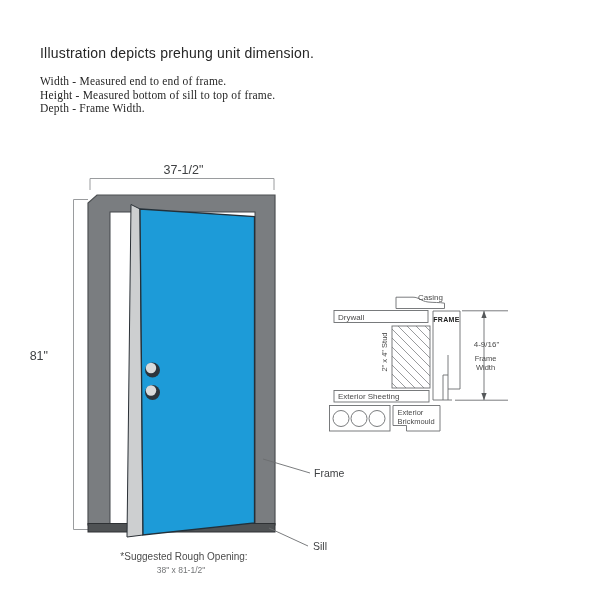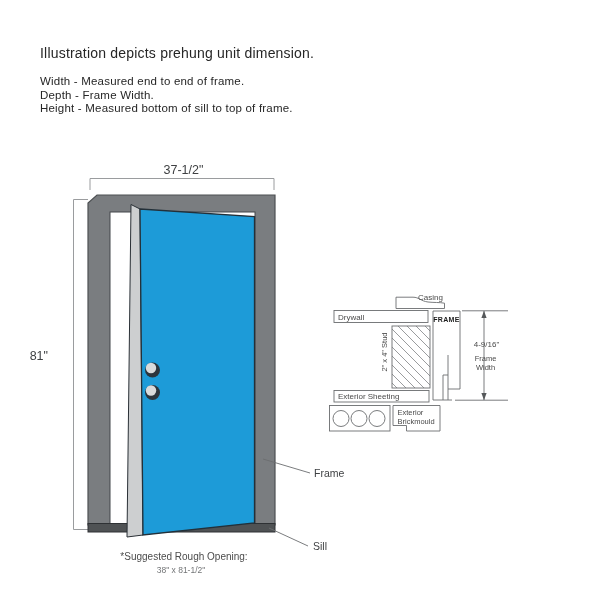--- a/index.html
+++ b/index.html
@@ -1,19 +1,19 @@
 <!DOCTYPE html>
 <html><head>
 <meta charset="utf-8">
 <style>
   html,body{margin:0;padding:0;background:#ffffff;}
   body{font-family:"Liberation Sans", sans-serif;}
   .canvas{position:relative;width:600px;height:600px;background:#ffffff;overflow:hidden;}
   .note-block{position:absolute;left:40px;top:45px;font-size:14px;color:#262626;letter-spacing:.2px;}
-  .defs-block{position:absolute;left:40px;top:75px;font-size:11.5px;color:#262626;letter-spacing:.2px;line-height:13.6px;}
+  .defs-block{position:absolute;left:40px;top:75px;font-size:11.5px;color:#262626;letter-spacing:.2px;line-height:13.6px;font-family:Liberation Serif, serif;}
   svg{position:absolute;left:0;top:0;}
   svg text{font-family:"Liberation Sans", sans-serif;}
   .dim-text{font-size:12.5px;fill:#3f4143;}
   .door-label{font-size:10.5px;fill:#3f4143;}
   .rough1{font-size:10px;fill:#4c4c4c;}
   .rough2{font-size:8.5px;fill:#737577;}
   .xs-label{font-size:8px;fill:#4a4a4a;}
   .xs-label-sm{font-size:7.5px;fill:#4a4a4a;}
   .xs-frame{font-size:7px;font-weight:bold;fill:#1c1c1c;letter-spacing:.3px;}
   .xs-stroke{stroke:#6b6d6f;stroke-width:0.9;fill:none;}
@@ -22,22 +22,22 @@
   .bracket{stroke:#9a9c9e;stroke-width:1;fill:none;}
 </style>
 </head>
 <body>
 
 <div class="canvas">
 
   <div class="note-block">Illustration depicts prehung unit dimension.</div>
   <div class="defs-block">
     <div>Width - Measured end to end of frame.</div>
+    <div>Height - Measured bottom of sill to top of frame.</div>
     <div>Depth - Frame Width.</div>
-    <div>Height - Measured bottom of sill to top of frame.</div>
   </div>
 
   <svg width="600" height="600" viewBox="0 0 600 600">
     <defs>
       <pattern id="hatch" width="9" height="9" patternUnits="userSpaceOnUse">
         <line x1="0" y1="0" x2="9" y2="9" stroke="#8f9193" stroke-width="0.9"></line>
       </pattern>
     </defs>
 
     <g>

